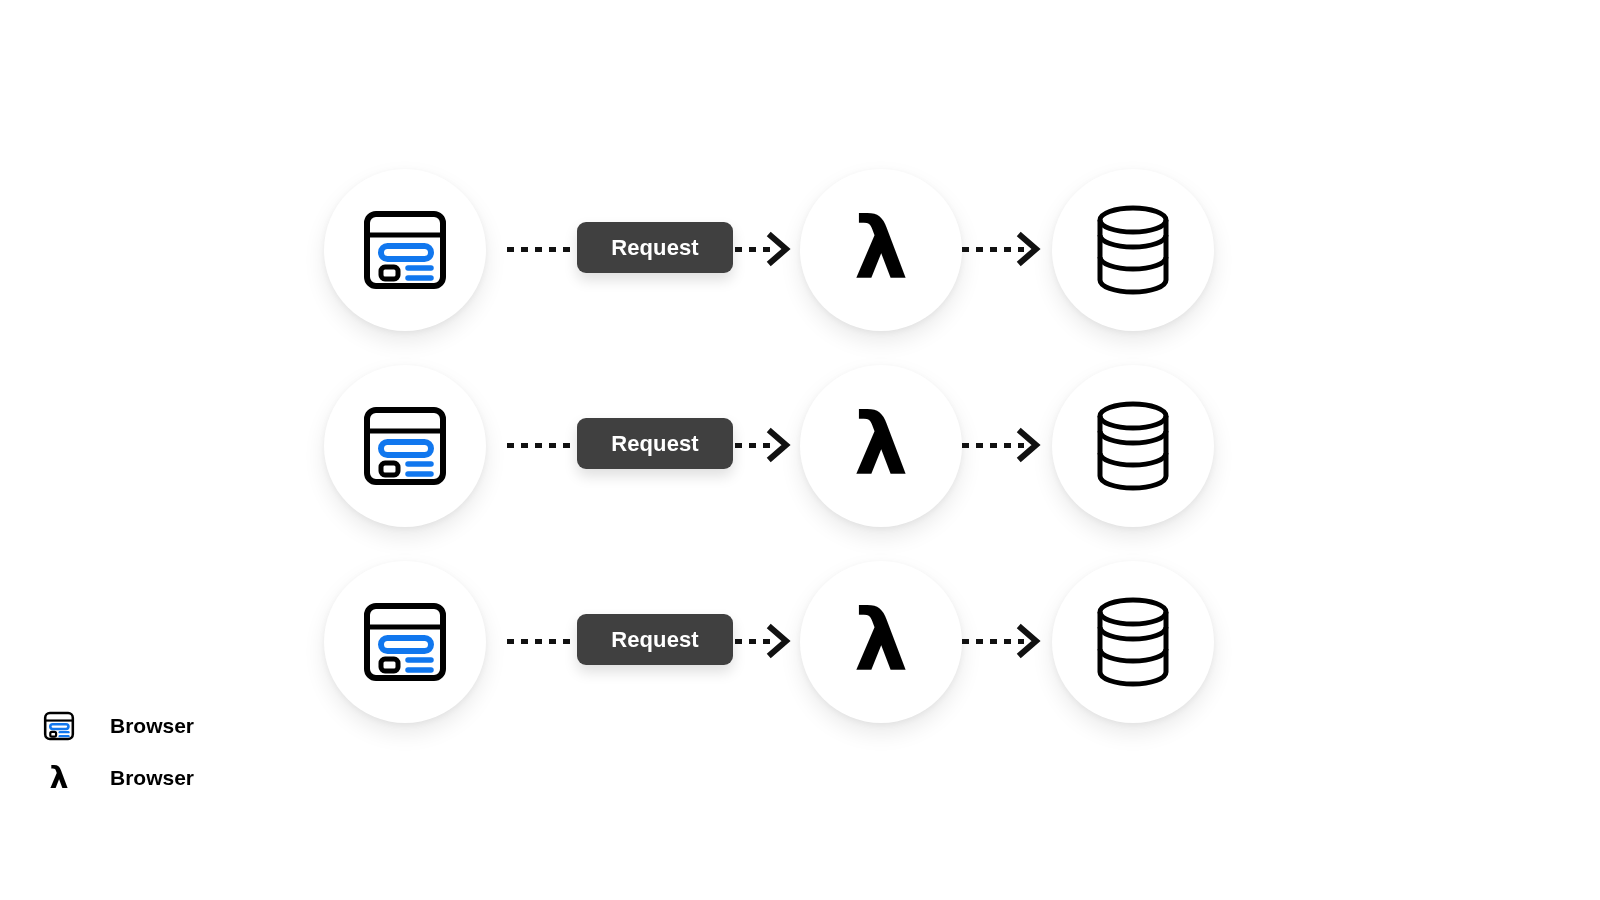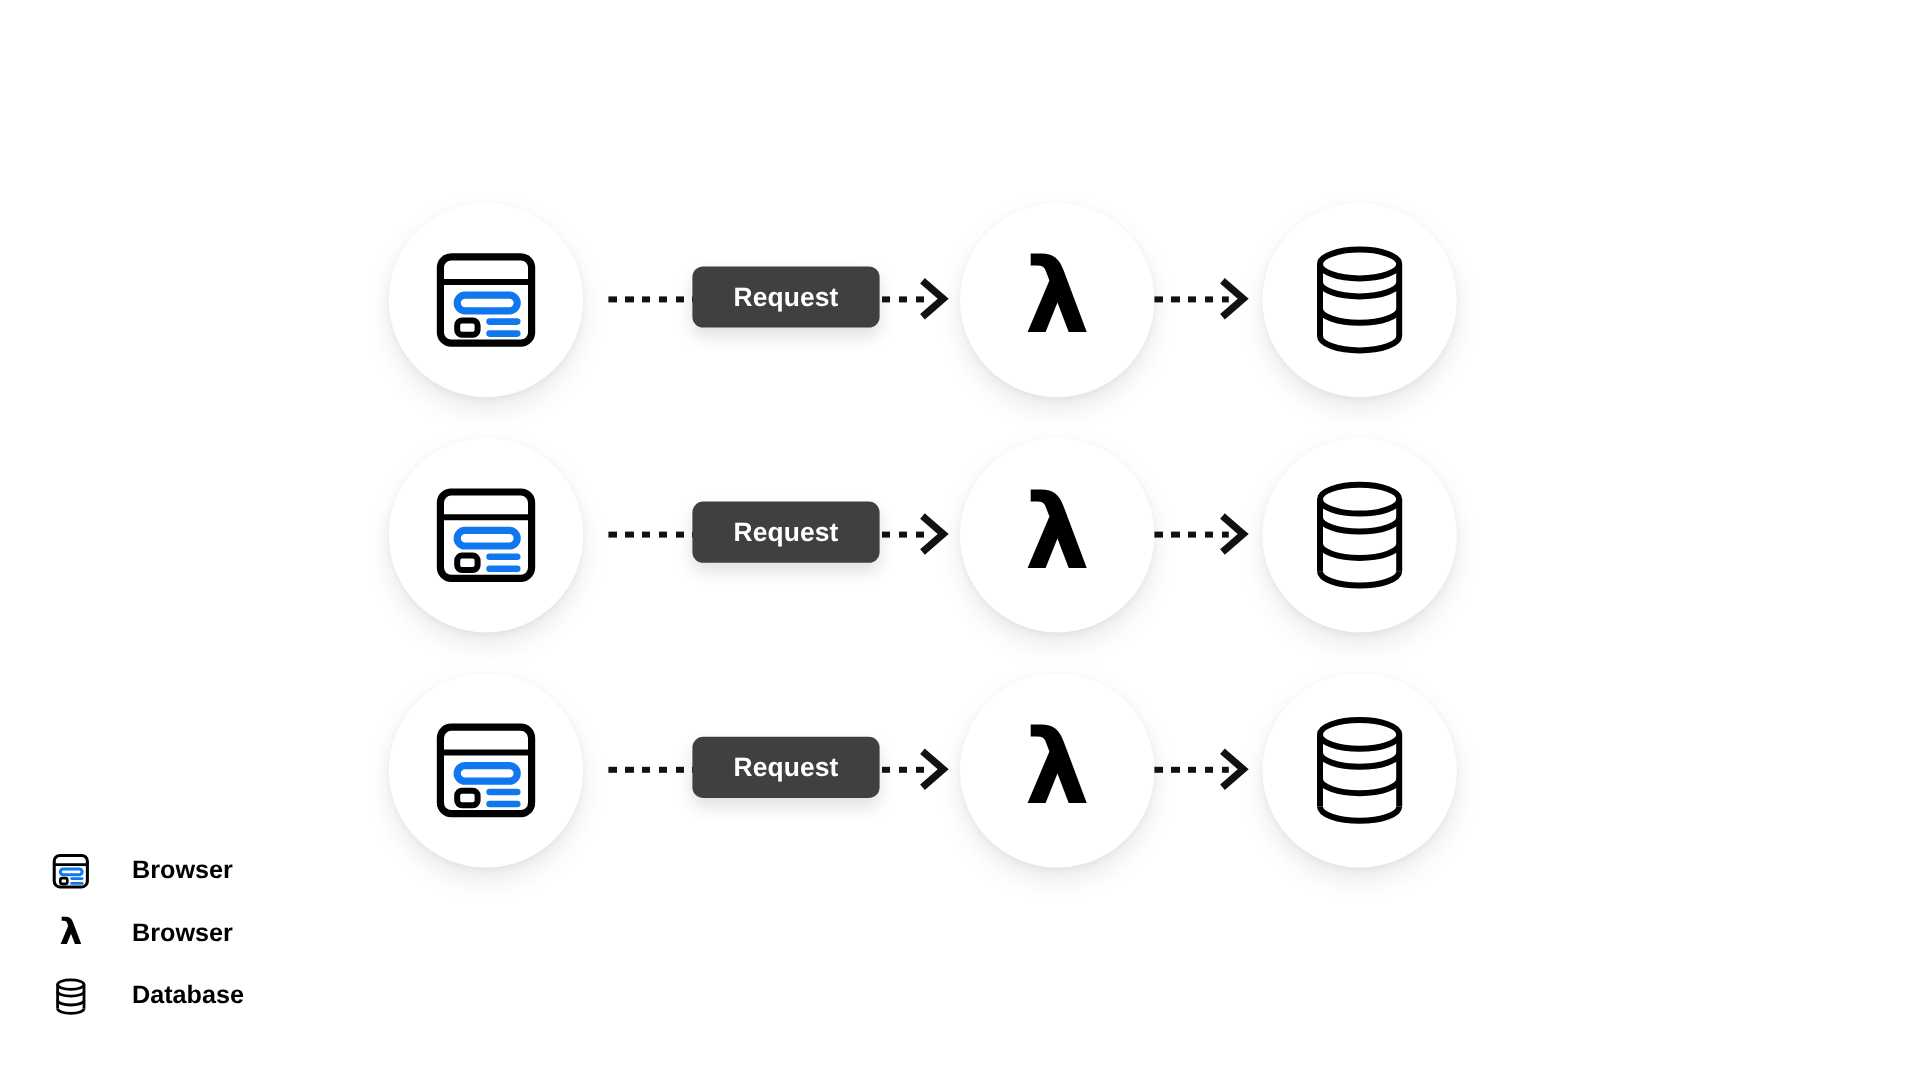--- a/index.html
+++ b/index.html
@@ -324,29 +324,16 @@
       <span class="legend-label">Browser</span>
     </div>
 
     <div class="legend-item">
       <span class="legend-icon">
         <span class="legend-lambda">λ</span>
       </span>
       <span class="legend-label">Browser</span>
     </div>
 
-    <div class="legend-item">
-      <span class="legend-icon">
-        <svg width="28" height="31" viewBox="0 0 84 92">
-          <ellipse cx="42" cy="16" rx="33" ry="12" fill="none" stroke="#000000" stroke-width="7"></ellipse>
-          <path d="M9,16 L9,76" fill="none" stroke="#000000" stroke-width="7"></path>
-          <path d="M75,16 L75,76" fill="none" stroke="#000000" stroke-width="7"></path>
-          <path d="M9,76 A33,12 0 0 0 75,76" fill="none" stroke="#000000" stroke-width="7"></path>
-          <path d="M9,33 A33,12 0 0 0 75,33" fill="none" stroke="#000000" stroke-width="7"></path>
-          <path d="M9,55 A33,12 0 0 0 75,55" fill="none" stroke="#000000" stroke-width="7"></path>
-        </svg>
-      </span>
-      <span class="legend-label">Database</span>
-    </div>
 
   </div>
 
 </div>
 
 </body></html>

